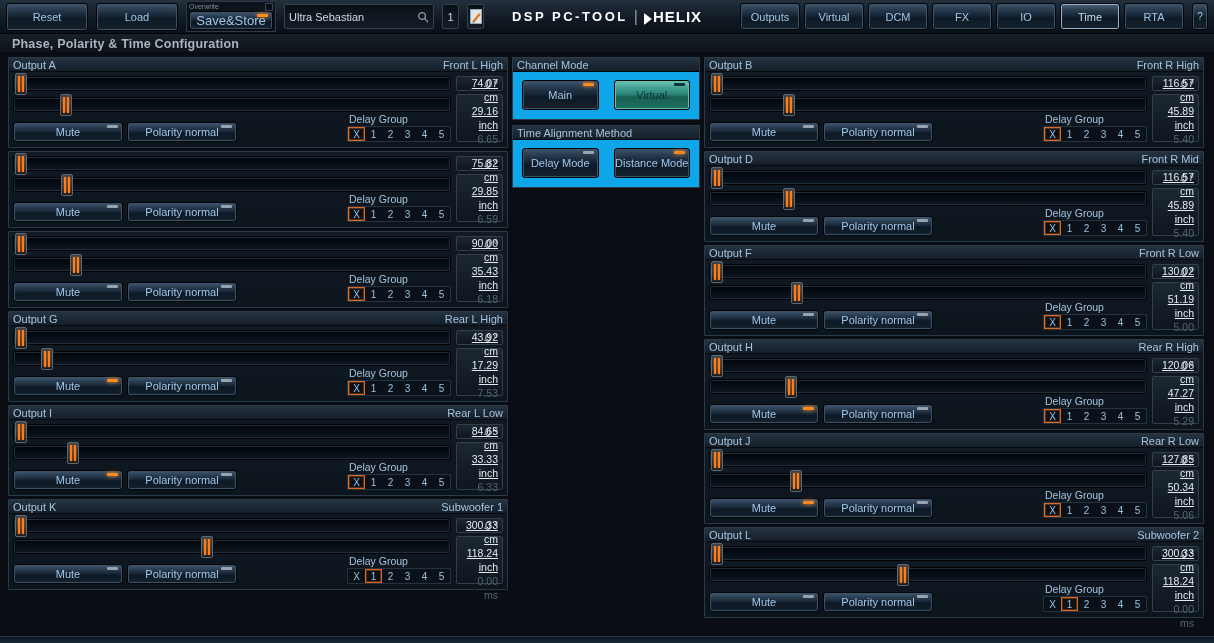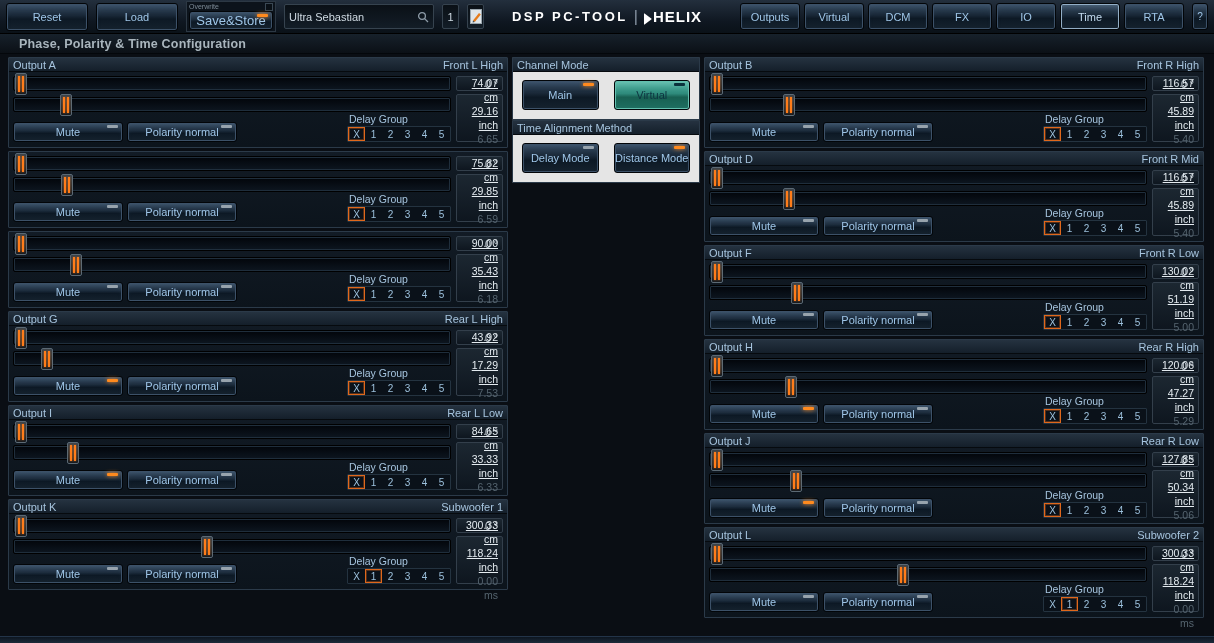--- a/index.html
+++ b/index.html
@@ -45,21 +45,21 @@
   .logo-text { font-size:13px; font-weight:bold; letter-spacing:2.5px; }
   .logo-sep { color:#8a98a6; font-weight:normal; }
   .logo-brand { font-size:15px; font-weight:800; letter-spacing:1px; display:flex; align-items:flex-end; }
   .helix-mark { display:inline-block; width:0; height:0; border-left:8px solid #fff;
     border-top:6px solid transparent; border-bottom:6px solid transparent; margin-right:1px; border-radius:1px; }
   .nav { margin-left:auto; display:flex; gap:4px; align-items:center; }
   .nav-btn { width:60px; height:27px; }
   .help-btn { width:16px; height:27px; font-size:10px; }
 
   
-  .titlebar { height:20px; display:flex; align-items:center; padding:0 19px;
+  .titlebar { height:20px; display:flex; align-items:center; padding:0 12px;
     background:linear-gradient(180deg,#17212b,#0b1016); border-bottom:1px solid #04070b; }
   .titlebar span { font-size:12.5px; font-weight:bold; color:#a9b5bd; letter-spacing:.2px; }
 
   
   .main { display:grid; grid-template-columns:500px 188px 500px; column-gap:4px; padding:3px 8px 0; align-items:start; }
   .col { display:flex; flex-direction:column; gap:3px; }
 
   
   .block { border:1px solid #2b3a49; background:linear-gradient(180deg,#121b25,#0c141c); border-radius:1px; }
   .block-header { height:14px; display:flex; justify-content:space-between; align-items:center; padding:0 4px;
@@ -84,21 +84,21 @@
   .controls { display:flex; align-items:flex-end; }
   .ctl-btn { width:110px; height:20px; margin-right:4px; font-size:11px; }
   .delay-group { margin-left:auto; display:flex; flex-direction:column; align-items:flex-start; }
   .dg-label { font-size:10.5px; color:#a6c4de; margin:0 0 1px 2px; }
   .dg-cells { display:flex; background:#0a1119; border:1px solid #243340; border-radius:1px; }
   .dg-cell { width:17px; height:14px; line-height:13px; font-size:10px; color:#9cc0dc;
     text-align:center; border:1px solid transparent; }
   .dg-cell.sel { border-color:#e0681c; box-shadow:inset 0 0 0 1px rgba(224,104,28,.35); }
 
   
-  .panel { border:1px solid #2b3a49; background:#e5e5e5; border-radius:1px; }
+  .panel { border:1px solid #2b3a49; background:#0ea5e9; margin-bottom:5px; border-radius:1px; }
   .panel-header { height:14px; display:flex; align-items:center; padding:0 4px;
     background:linear-gradient(180deg,#253240,#141f2a); border-bottom:1px solid #060a0e;
     font-size:11px; color:#a6c4de; }
   .panel-body { padding:8px 9px 9px; }
   .mode-row { display:flex; gap:15px; }
   .mode-btn { flex:1; height:30px; }
   .atm-row { margin-top:9px; display:flex; justify-content:center; }
   .atm-btn { width:142px; height:27px; font-size:10.5px; color:#b9cfe2; }
 
   .bottom-strip { position:absolute; left:0; bottom:0; width:100%; height:7px;

